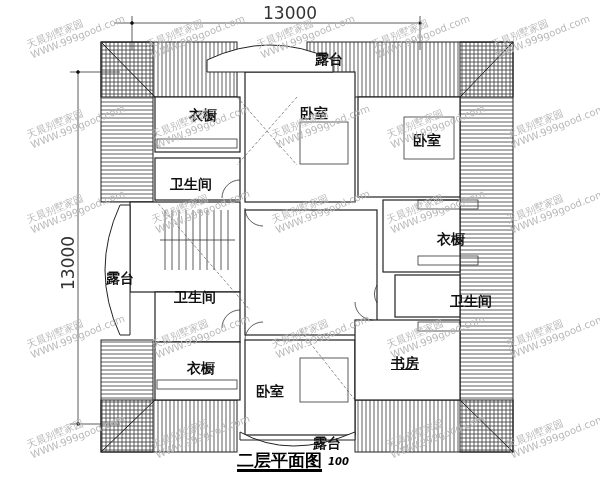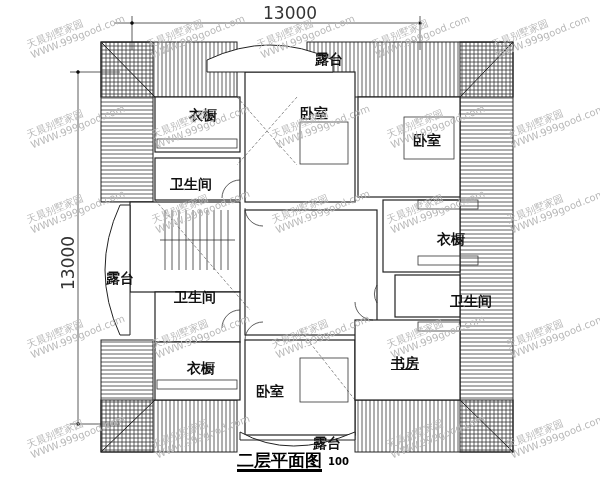--- a/index.html
+++ b/index.html
@@ -3,21 +3,21 @@
 <meta charset="utf-8">
 <style>
   html, body { margin:0; padding:0; background:#fff; }
   body { width:600px; height:500px; position:relative; overflow:hidden; font-family:"DejaVu Sans", sans-serif; }
   #plan { position:absolute; left:0; top:0; width:600px; height:500px; }
   .lbl { position:absolute; font-family:"DejaVu Sans", sans-serif; font-weight:bold; color:#111; white-space:nowrap; line-height:1; }
   .lbl.room { font-size:14px;text-align:center; }
   .dim { position:absolute; font-family:"DejaVu Sans", sans-serif; font-size:17px; color:#333; line-height:1; }
   .dim.vert { transform:rotate(-90deg); transform-origin:left top; }
   .title { position:absolute; left:237px; top:452px; font-family:"DejaVu Sans", sans-serif; font-size:17px; font-weight:bold; color:#000; border-bottom:3px solid #000; padding-bottom:0; line-height:1; }
-  .scale { position:absolute; left:328px; top:457px; font-size:10px; font-weight:bold; color:#000; line-height:1; }
+  .scale { position:absolute; left:328px; top:457px; font-size:10px; font-weight:bold; color:#000; line-height:1;font-style:italic; }
   .wm { position:absolute; color:#b8b8b8; font-size:10px; transform:rotate(-22deg); transform-origin:left top; line-height:1.1; pointer-events:none; white-space:nowrap; }
 </style>
 </head>
 <body>
 
 <svg id="plan" viewBox="0 0 600 500" xmlns="http://www.w3.org/2000/svg">
   <defs>
     <pattern id="hatchV" width="4" height="4" patternUnits="userSpaceOnUse">
       <line x1="2" y1="0" x2="2" y2="4" stroke="#333" stroke-width="0.8"></line>
     </pattern>

